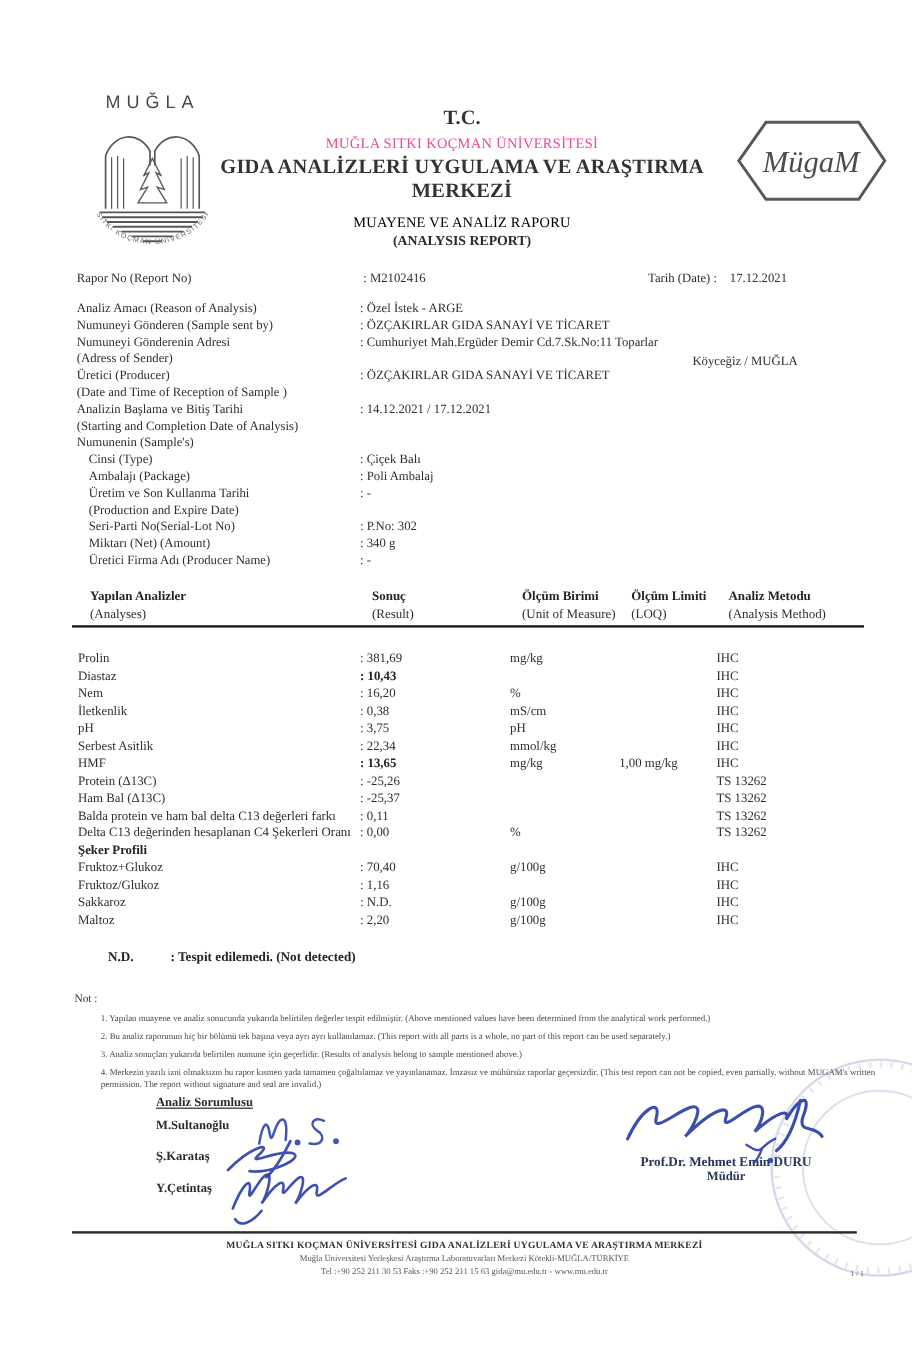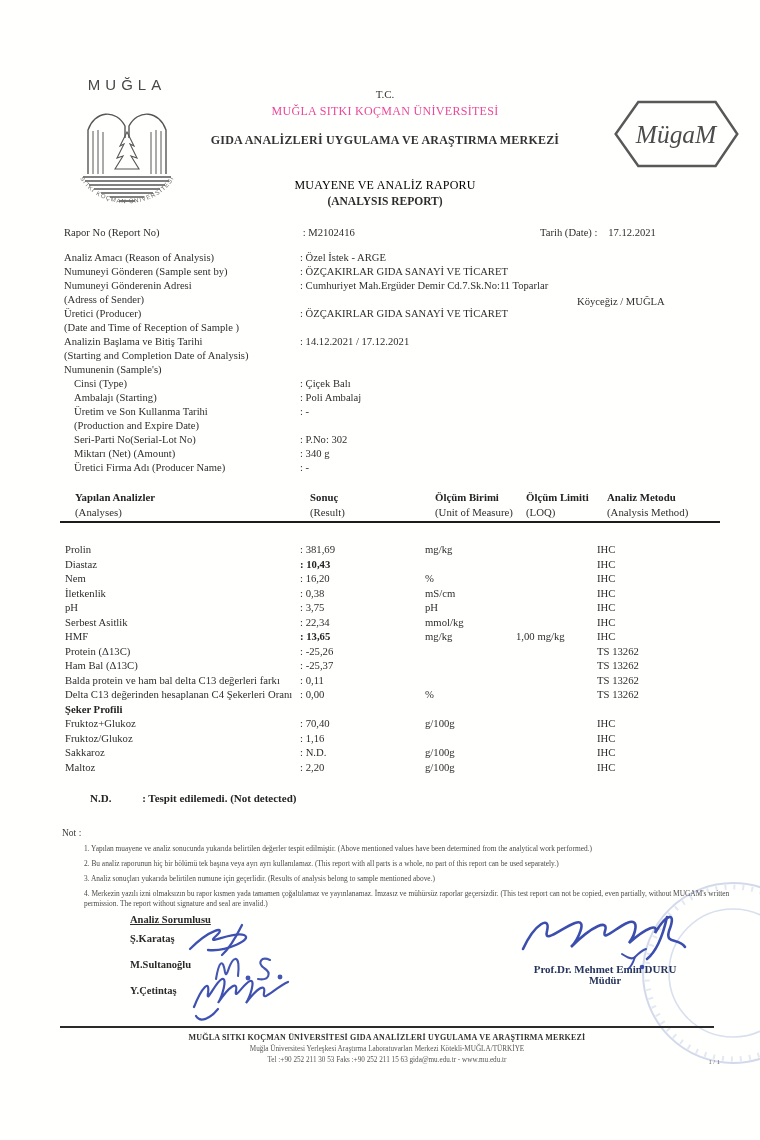--- a/index.html
+++ b/index.html
@@ -2,23 +2,23 @@
 <html><head>
 <meta charset="utf-8">
 <style>
   html,body{margin:0;padding:0;background:#e8e8e8;}
   .page{position:relative;width:760px;height:1140px;background:#fffffe;overflow:hidden;
         font-family:"Liberation Serif","DejaVu Serif",serif;color:#2e2e2e;margin:0 auto;}
   .bold{font-weight:bold;color:#242424;}
   
   .logo-left{position:absolute;left:66px;top:76px;width:122px;height:132px;}
   .hdr-center{position:absolute;left:150px;top:88px;width:470px;text-align:center;}
-  .hdr-tc{font-size:11px;font-weight:normal;color:#333;}
+  .hdr-tc{font-size:17px;font-weight:bold;color:#333;}
   .hdr-uni{font-size:12px;font-weight:normal;color:#ec4899;letter-spacing:.3px;margin-top:4px;}
-  .hdr-ctr{font-size:12px;font-weight:bold;color:#333;letter-spacing:.2px;margin-top:14px;}
+  .hdr-ctr{font-size:17px;font-weight:bold;color:#333;letter-spacing:.2px;margin-top:2px;}
   .logo-right{position:absolute;right:18px;top:92px;width:132px;height:84px;}
   .title-block{position:absolute;left:150px;top:178px;width:470px;text-align:center;}
   .title1{font-size:12px;font-weight:normal;color:#000000;letter-spacing:.2px;}
   .title2{font-size:11.5px;font-weight:bold;color:#2c2c2c;margin-top:2px;}
   
   .info{position:absolute;left:64px;top:226px;right:30px;}
   .info-row{position:relative;height:14px;line-height:14px;font-size:10.6px;white-space:nowrap;}
   .info-row.gap{margin-bottom:11px;}
   .info-label{display:inline-block;width:236px;vertical-align:top;}
   .info-row.indent .info-label{padding-left:10px;width:226px;}
@@ -130,21 +130,21 @@
         <div class="info-row"><span class="info-label">Analiz Amacı (Reason of Analysis)</span><span class="info-value">: Özel İstek  -  ARGE</span></div>
         <div class="info-row"><span class="info-label">Numuneyi Gönderen (Sample sent by)</span><span class="info-value">: ÖZÇAKIRLAR GIDA SANAYİ VE TİCARET</span></div>
         <div class="info-row"><span class="info-label">Numuneyi Gönderenin Adresi</span><span class="info-value">: Cumhuriyet Mah.Ergüder Demir Cd.7.Sk.No:11  Toparlar</span><span class="info-value2">Köyceğiz  / MUĞLA</span></div>
         <div class="info-row"><span class="info-label">(Adress of Sender)</span></div>
         <div class="info-row"><span class="info-label">Üretici (Producer)</span><span class="info-value">: ÖZÇAKIRLAR GIDA SANAYİ VE TİCARET</span></div>
         <div class="info-row"><span class="info-label">(Date and Time of Reception of Sample )</span></div>
         <div class="info-row"><span class="info-label">Analizin Başlama ve Bitiş Tarihi</span><span class="info-value">: 14.12.2021  /  17.12.2021</span></div>
         <div class="info-row"><span class="info-label">(Starting and Completion Date of Analysis)</span></div>
         <div class="info-row"><span class="info-label">Numunenin (Sample's)</span></div>
         <div class="info-row indent"><span class="info-label">Cinsi (Type)</span><span class="info-value">: Çiçek Balı</span></div>
-        <div class="info-row indent"><span class="info-label">Ambalajı (Starting)</span><span class="info-value">: Poli Ambalaj</span></div>
+        <div class="info-row indent"><span class="info-label">Ambalajı (Package)</span><span class="info-value">: Poli Ambalaj</span></div>
         <div class="info-row indent"><span class="info-label">Üretim ve Son Kullanma Tarihi</span><span class="info-value">: -</span></div>
         <div class="info-row indent"><span class="info-label">(Production and Expire Date)</span></div>
         <div class="info-row indent"><span class="info-label">Seri-Parti No(Serial-Lot No)</span><span class="info-value">: P.No: 302</span></div>
         <div class="info-row indent"><span class="info-label">Miktarı (Net) (Amount)</span><span class="info-value">: 340 g</span></div>
         <div class="info-row indent"><span class="info-label">Üretici Firma Adı (Producer Name)</span><span class="info-value">: -</span></div>
       </div>
   </div>
 
   <div class="tbl">
     <div class="th-row bold">
@@ -272,36 +272,36 @@
 
   <svg class="stamp" viewBox="0 0 200 195">
     <circle cx="115" cy="95" r="90" fill="none" stroke="rgba(105,130,190,0.30)" stroke-width="2"></circle>
     <circle cx="115" cy="95" r="64" fill="none" stroke="rgba(105,130,190,0.26)" stroke-width="1.6"></circle>
     <circle cx="115" cy="95" r="86" fill="none" stroke="rgba(105,130,190,0.18)" stroke-width="5" stroke-dasharray="2 7"></circle>
   </svg>
 
   <div class="sig-left">
     <div class="sig-title">Analiz Sorumlusu</div>
     <div class="sig-name-row">
-      <span class="sig-name">Ş.Karataş</span>
-      <svg class="sig-svg" style="left:56px;top:-4px;" width="92" height="38" viewBox="0 0 92 38">
-        <g stroke="#2b3fa8" stroke-width="2.3" fill="none" stroke-linecap="round" opacity="0.9">
-          <path d="M4,28 C24,8 42,4 30,15 C18,26 46,10 58,14 C68,18 40,31 22,29"></path>
-          <path d="M56,4 C50,16 44,27 36,34"></path>
-        </g>
-      </svg>
-    </div>
-    <div class="sig-name-row">
       <span class="sig-name">M.Sultanoğlu</span>
       <svg class="sig-svg" style="left:80px;top:0;" width="95" height="34" viewBox="0 0 95 34">
         <g stroke="#2b3fa8" stroke-width="2.1" fill="none" stroke-linecap="round" opacity="0.88">
           <path d="M6,28 C9,10 13,7 15,21 C17,30 19,9 25,8 C29,7 29,17 28,25"></path>
           <circle cx="38" cy="27" r="1.4" fill="#2b3fa8"></circle>
           <path d="M60,9 C51,5 47,12 54,17 C62,22 59,30 48,28"></path>
           <circle cx="70" cy="26" r="1.4" fill="#2b3fa8"></circle>
+        </g>
+      </svg>
+    </div>
+    <div class="sig-name-row">
+      <span class="sig-name">Ş.Karataş</span>
+      <svg class="sig-svg" style="left:56px;top:-4px;" width="92" height="38" viewBox="0 0 92 38">
+        <g stroke="#2b3fa8" stroke-width="2.3" fill="none" stroke-linecap="round" opacity="0.9">
+          <path d="M4,28 C24,8 42,4 30,15 C18,26 46,10 58,14 C68,18 40,31 22,29"></path>
+          <path d="M56,4 C50,16 44,27 36,34"></path>
         </g>
       </svg>
     </div>
     <div class="sig-name-row">
       <span class="sig-name">Y.Çetintaş</span>
       <svg class="sig-svg" style="left:58px;top:-8px;" width="115" height="52" viewBox="0 0 115 52">
         <g stroke="#2b3fa8" stroke-width="2.2" fill="none" stroke-linecap="round" opacity="0.9">
           <path d="M6,38 C14,18 22,10 20,24 C18,36 28,12 34,10 C40,8 34,28 30,34 C42,16 50,12 48,22 C46,32 56,14 62,12 C68,10 62,28 58,34 C70,18 78,14 76,24 C74,34 88,18 100,13"></path>
           <path d="M30,40 C22,50 12,54 8,47"></path>
         </g>

